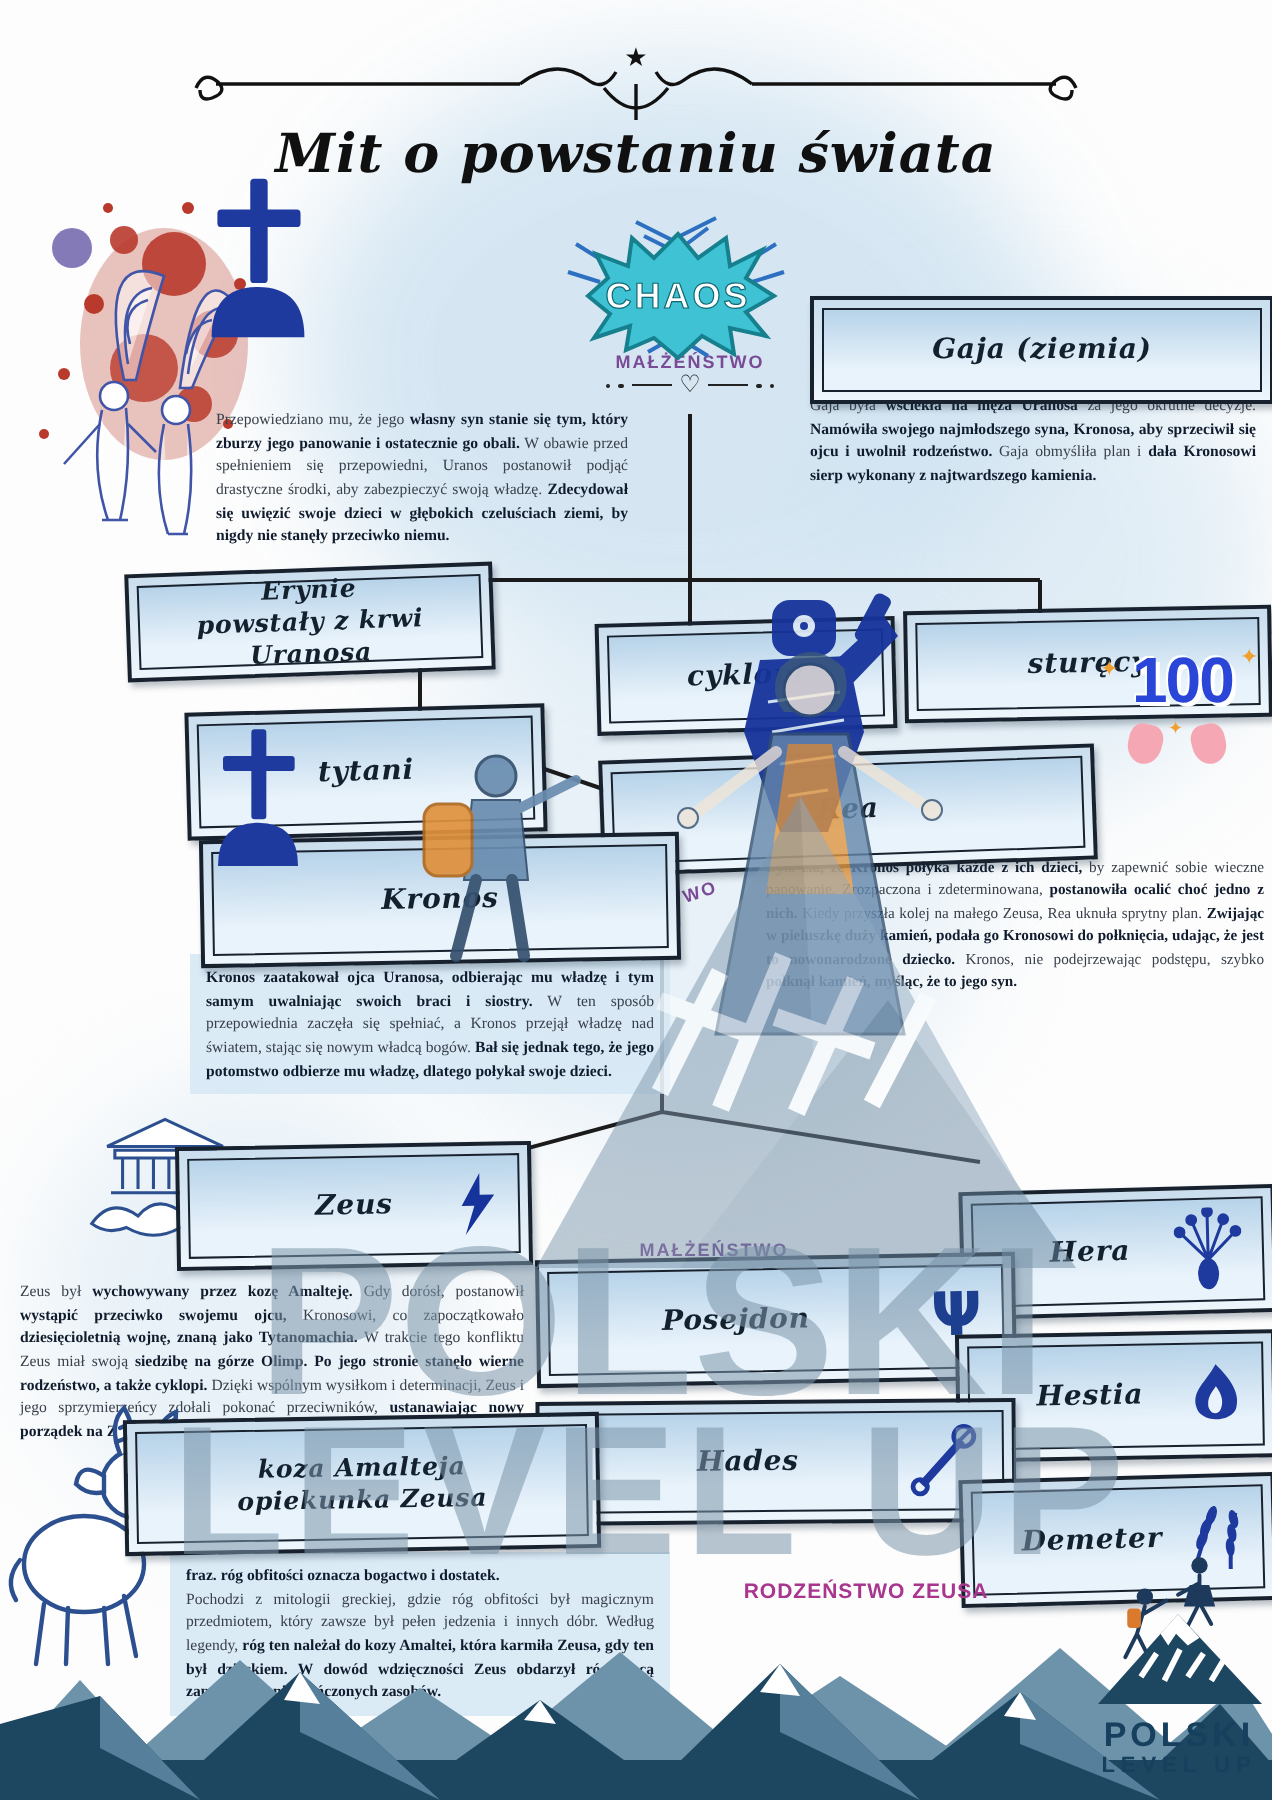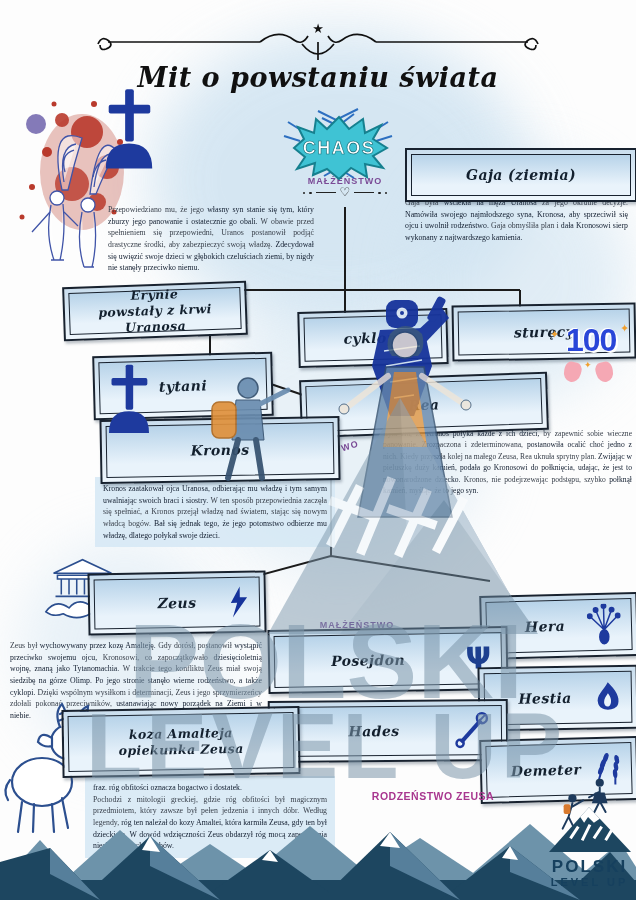--- a/index.html
+++ b/index.html
@@ -20,21 +20,21 @@
         display:flex;align-items:center;justify-content:center;position:relative;}
   .glabel{font-family:"DejaVu Serif",serif;font-style:italic;font-weight:600;
         font-size:14px;color:#13202e;letter-spacing:.4px;text-align:center;line-height:1.3;}
   .glabel.small{font-size:12.5px;}
   .box-icon{position:absolute;top:50%;transform:translateY(-50%);line-height:0;}
   .box-icon.right{right:10px;}
   .psi{font-family:"DejaVu Sans",sans-serif;font-size:30px;font-weight:bold;color:#1d3f8f;}
   
   .para{position:absolute;font-size:7.8px;line-height:1.5;text-align:justify;
         color:#39404b;z-index:3;}
-  .para .b{font-weight:normal;color:#101c2e;}
+  .para .b{font-weight:bold;color:#101c2e;}
   .para.bg{background:rgba(213,231,244,.85);padding:6px 8px;box-sizing:border-box;}
   
   .marriage{position:absolute;display:flex;flex-direction:column;align-items:center;
         gap:2px;z-index:3;transform:rotate(var(--rot,0deg));}
   .m-label{font-family:"Liberation Sans",sans-serif;font-weight:bold;font-size:9px;
         letter-spacing:1px;color:#7a4a96;}
   .m-row{display:flex;align-items:center;gap:4px;color:#222;}
   .m-dot{width:2.5px;height:2.5px;border-radius:50%;background:#222;}
   .m-dash{width:20px;border-top:1.7px solid #222;}
   .m-heart{font-family:"DejaVu Sans",sans-serif;font-size:12px;line-height:.8;color:#222;}

